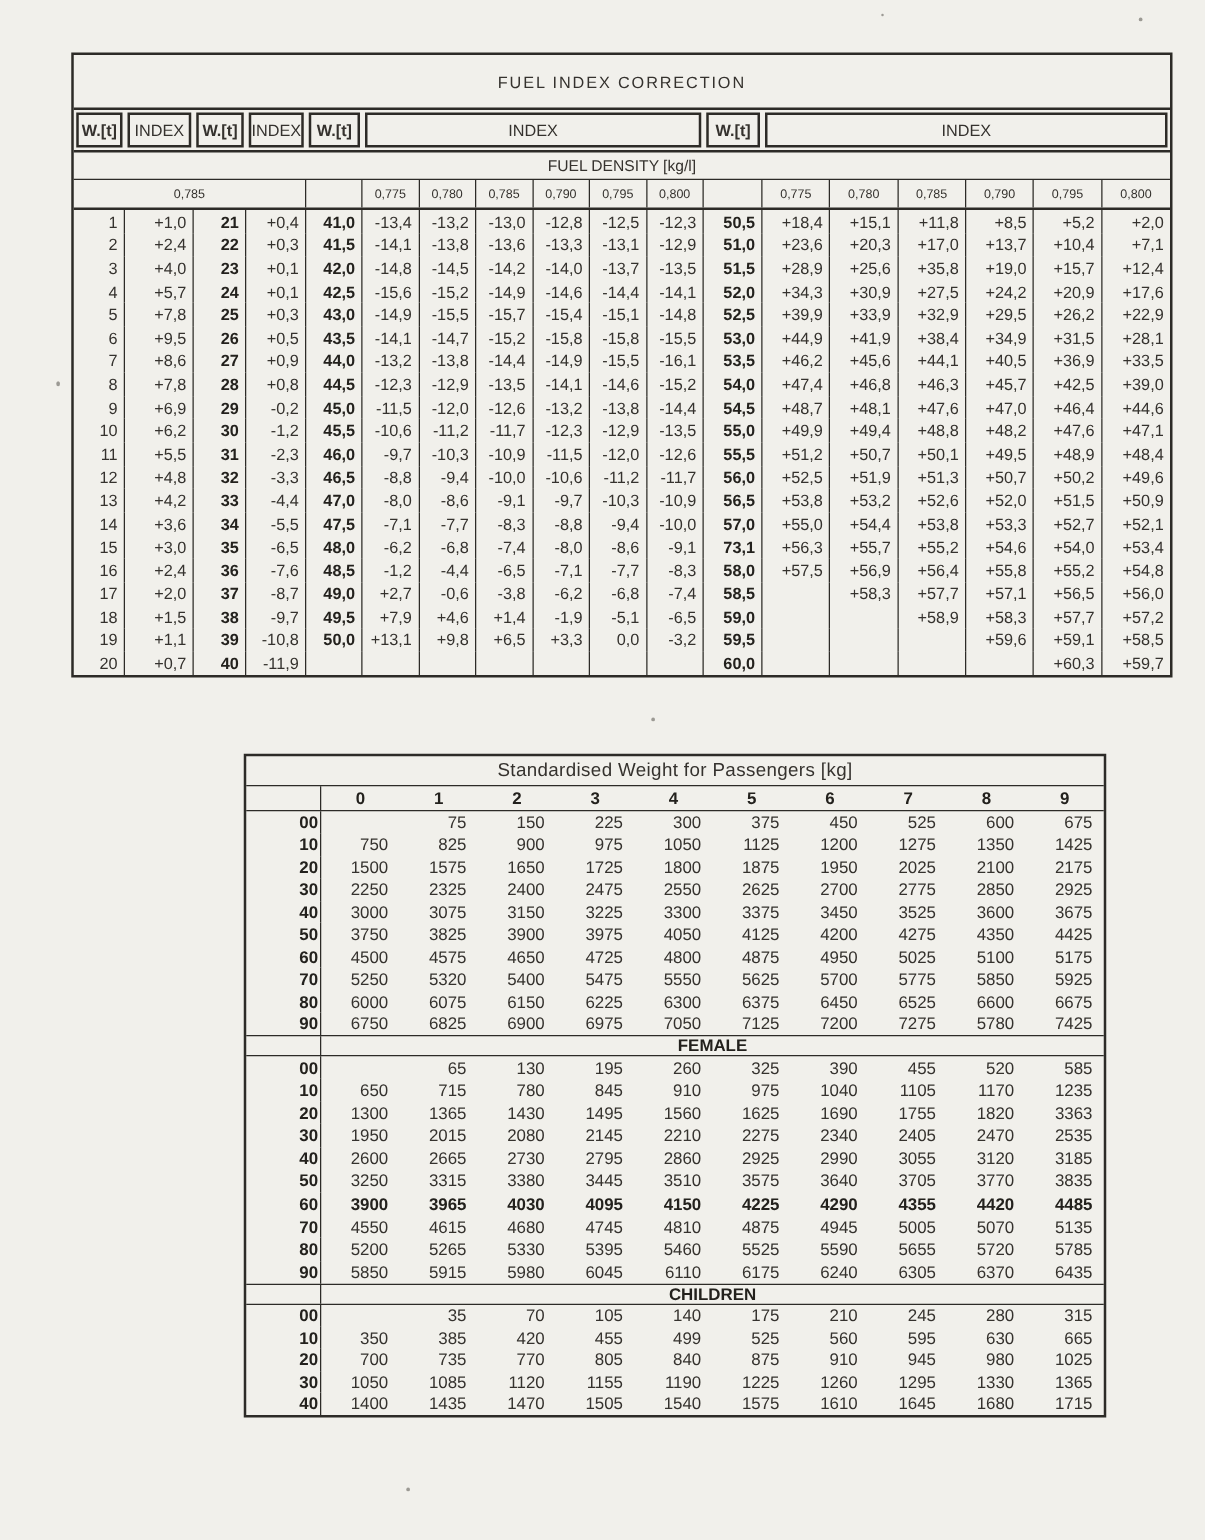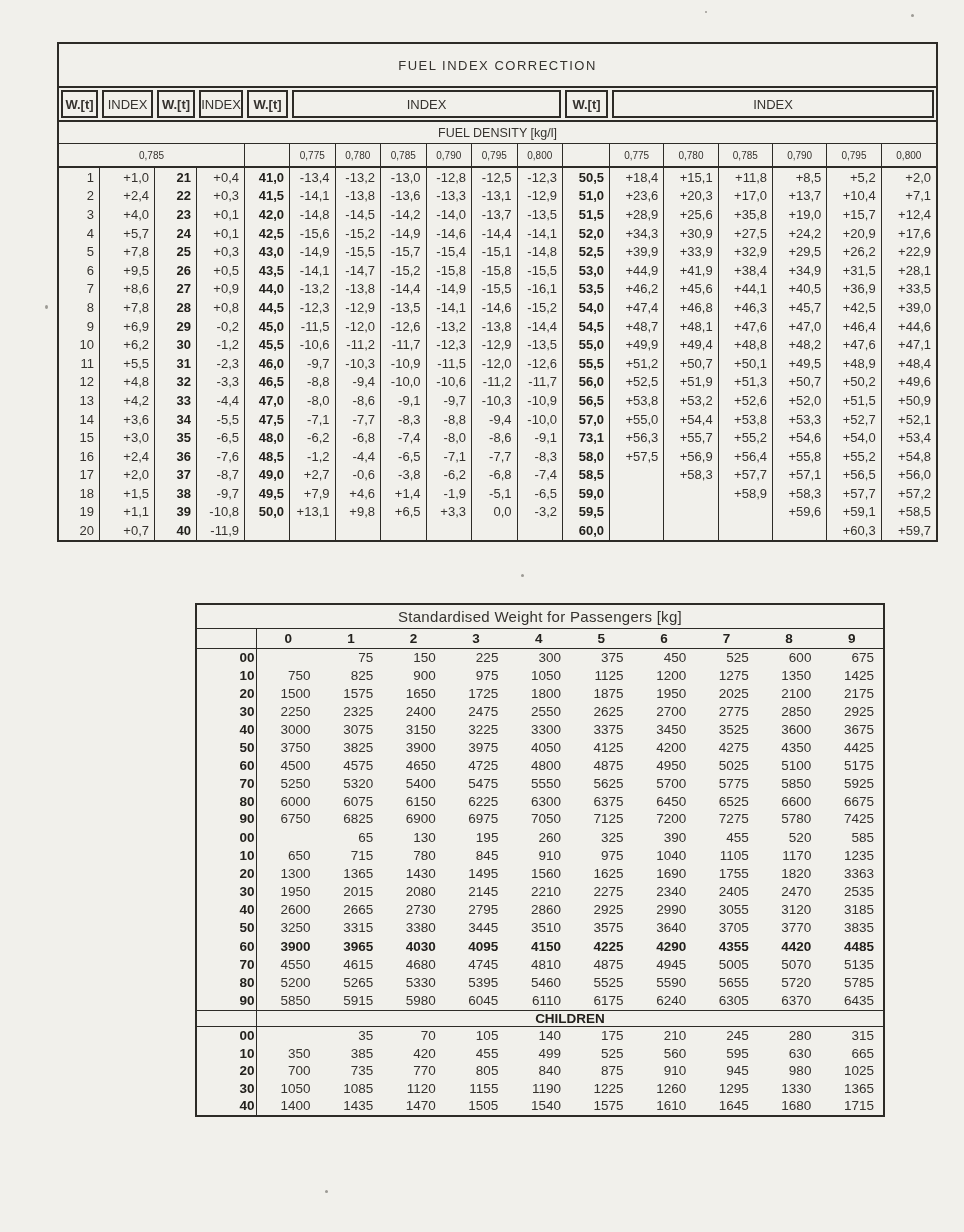--- a/index.html
+++ b/index.html
@@ -599,20 +599,24 @@
           <div class="rv">6975</div>
           <div class="rv">7050</div>
           <div class="rv">7125</div>
           <div class="rv">7200</div>
           <div class="rv">7275</div>
           <div class="rv">5780</div>
           <div class="rv">7425</div>
         </div>
       </div>
 
+    <div class="px-band topline">
+      <div class="bl line"></div>
+      <div class="bt">FEMALE</div>
+    </div>
 
     <div id="rows-female">
         <div class="px-row">
           <div class="rl">00</div>
           <div class="rv"></div>
           <div class="rv">65</div>
           <div class="rv">130</div>
           <div class="rv">195</div>
           <div class="rv">260</div>
           <div class="rv">325</div>

